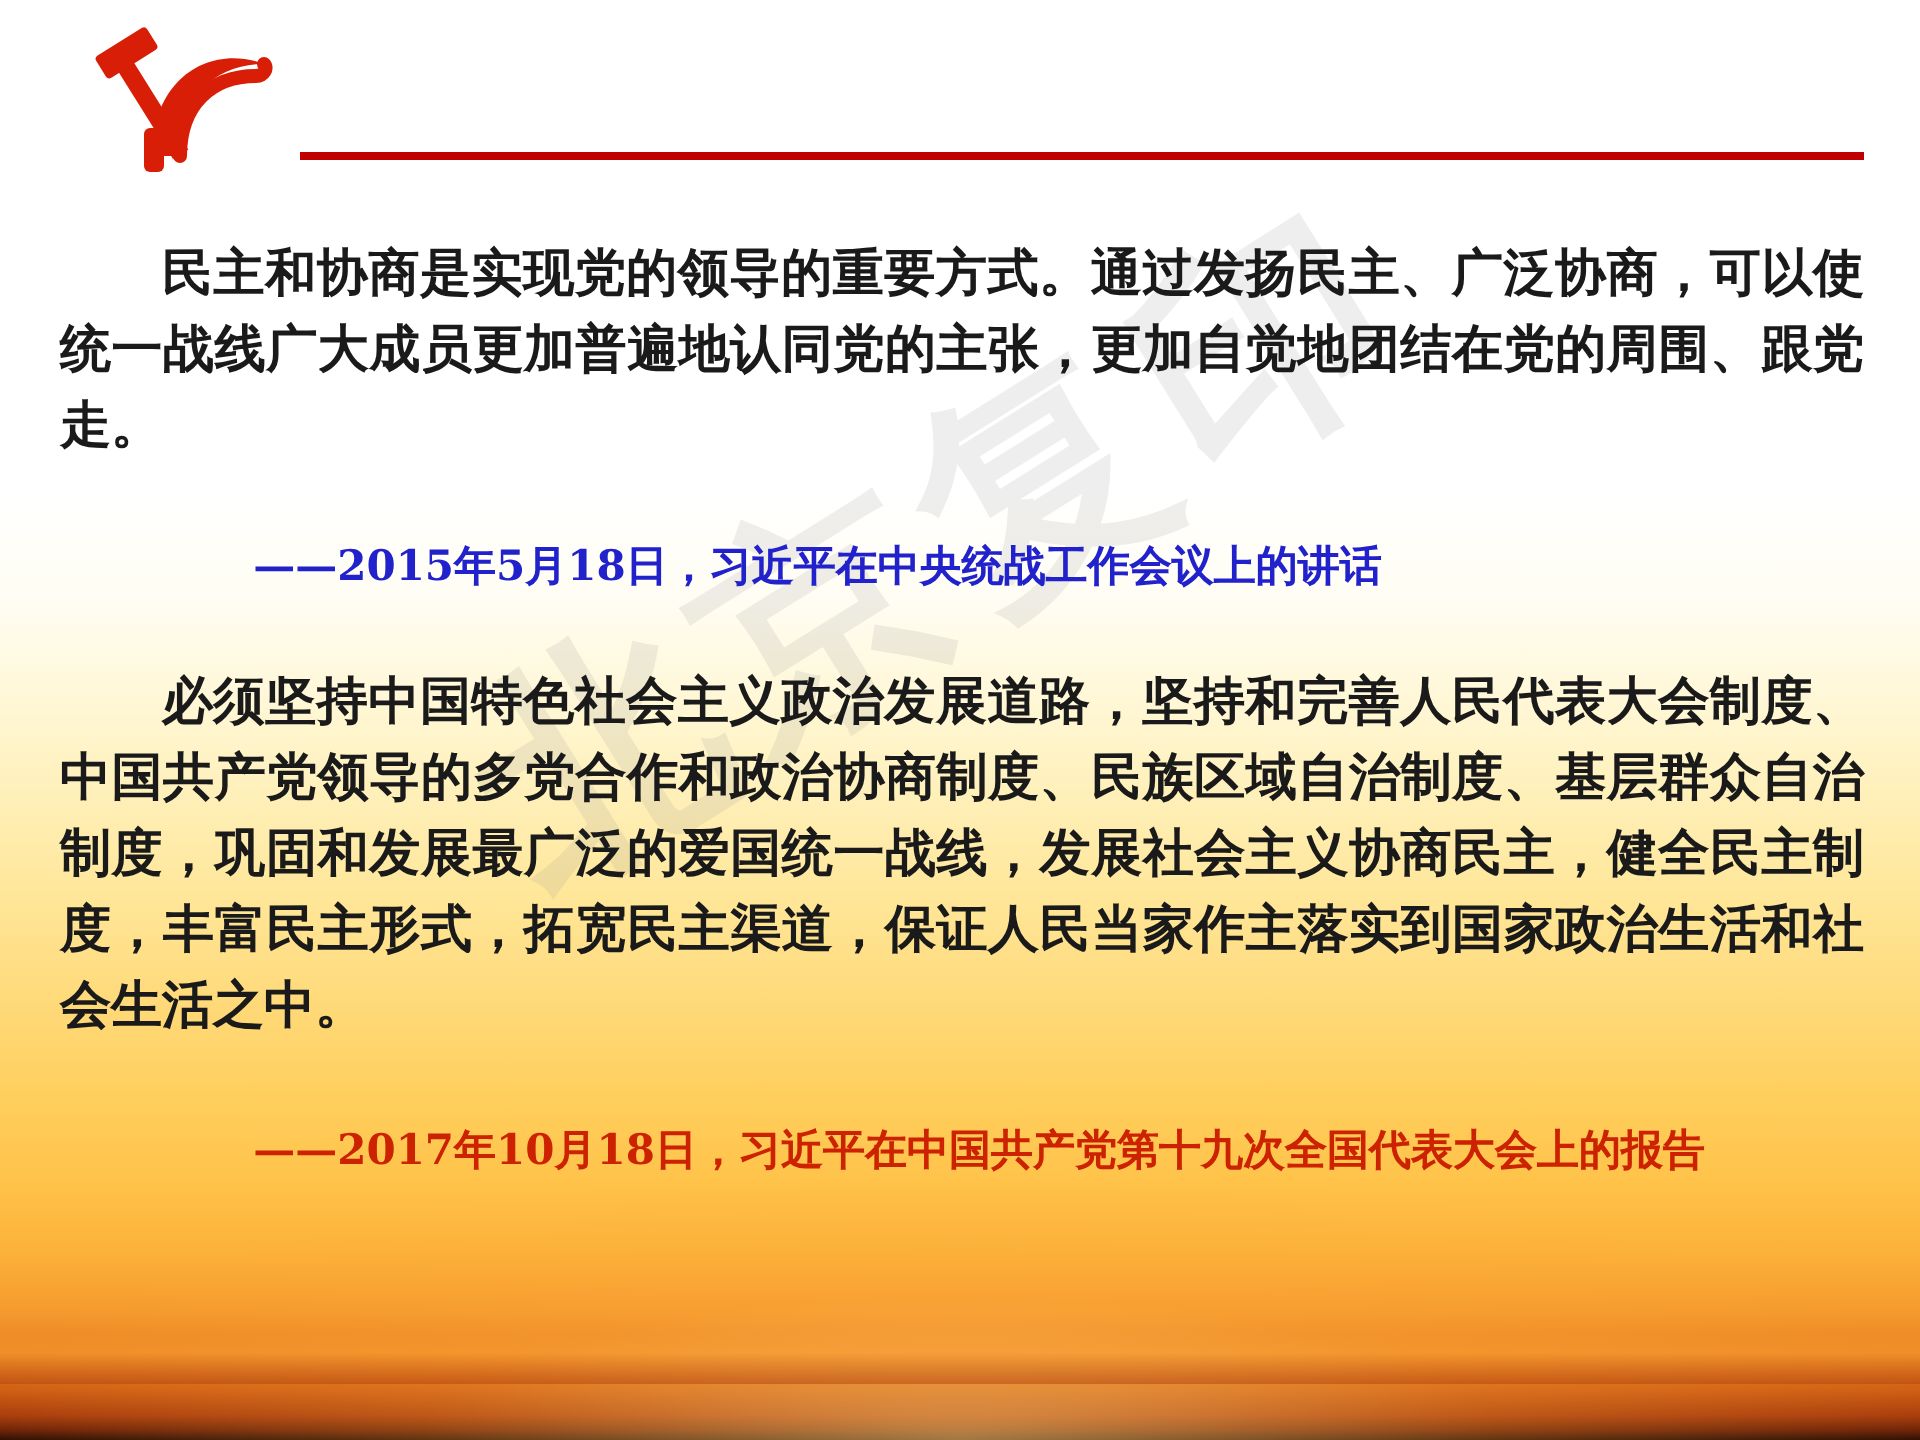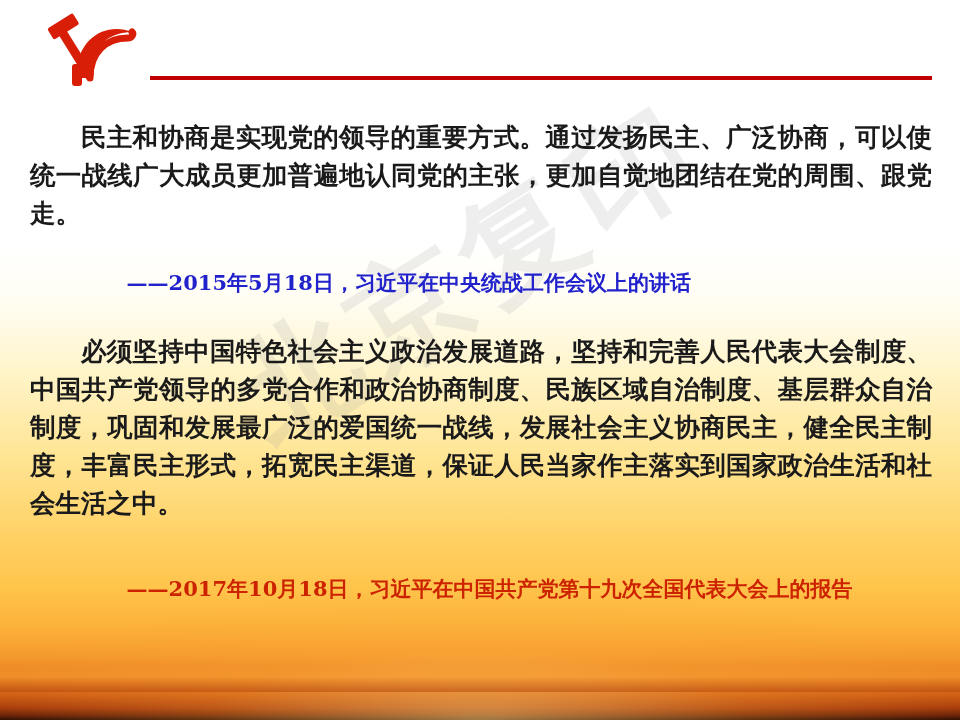--- a/index.html
+++ b/index.html
@@ -149,21 +149,21 @@
     line-height: 30px;
     text-align: justify;
     margin: 0 42px 0 30px;
     text-indent: 4.6em;
   }
 
   .gap-1 { height: 36px; }
   .gap-2 { height: 34px; }
   .gap-3 { height: 38px; }
 
-  .src-2 { color: #cc2200; margin-top: 14px; }
+  .src-2 { color: #cc2200; }
 </style>
 </head>
 <body>
 
 <div class="slide">
 
   <div class="horizon-glow"></div>
   <div class="horizon-line"></div>
 
   <div class="watermark">北京复印</div>

